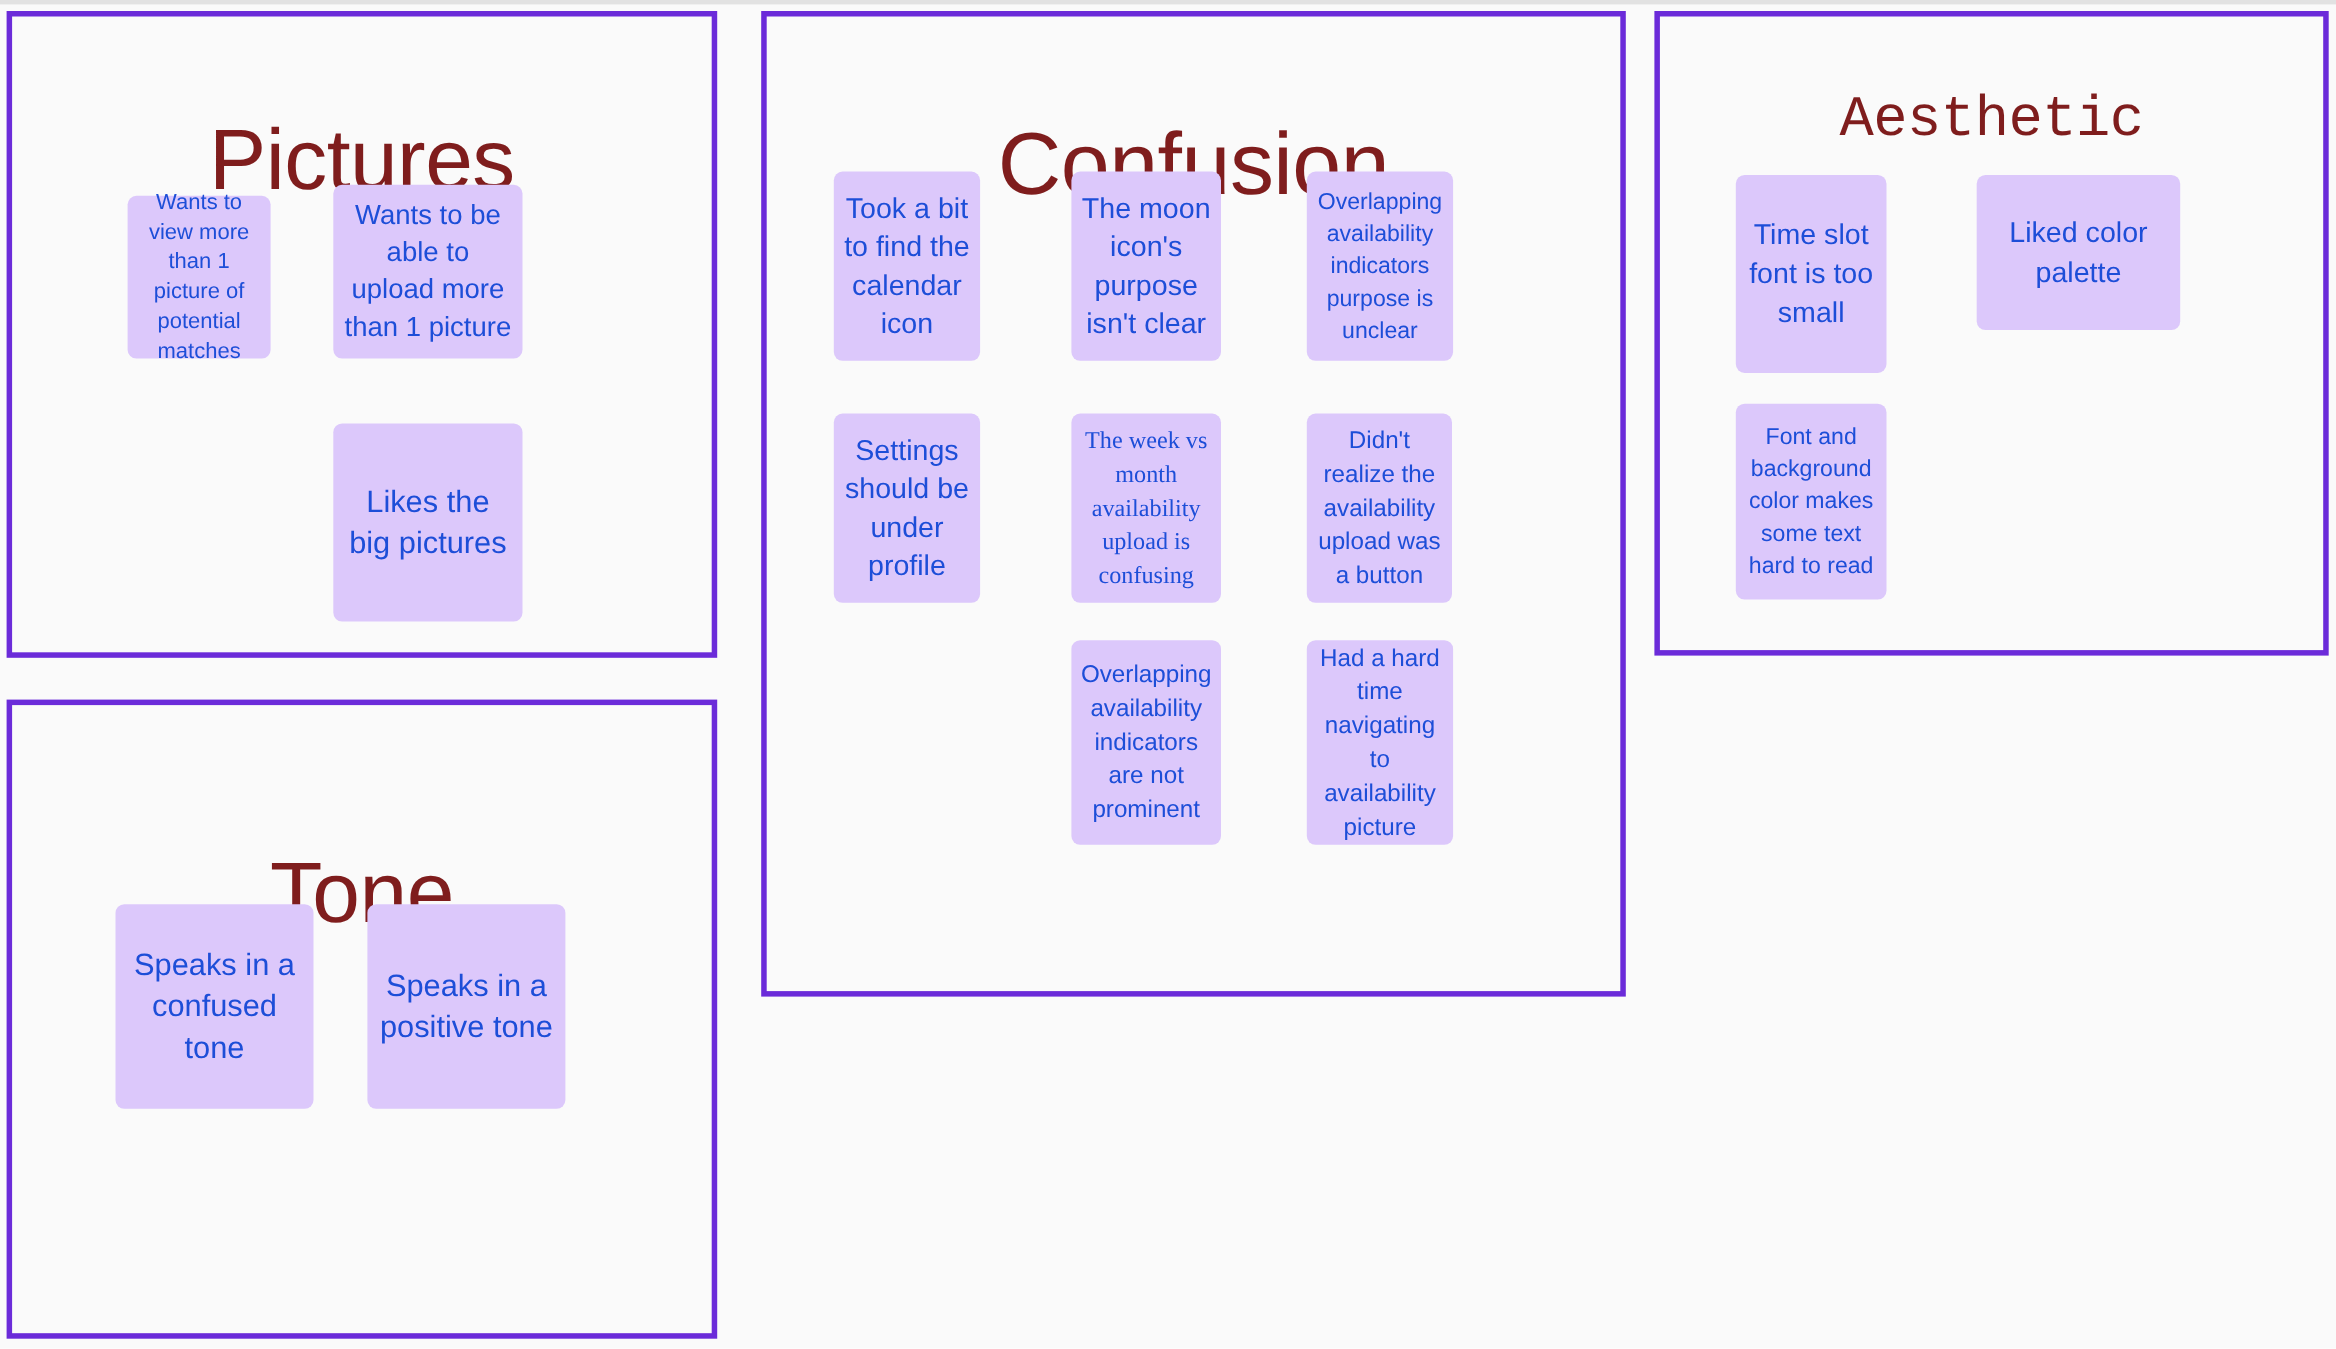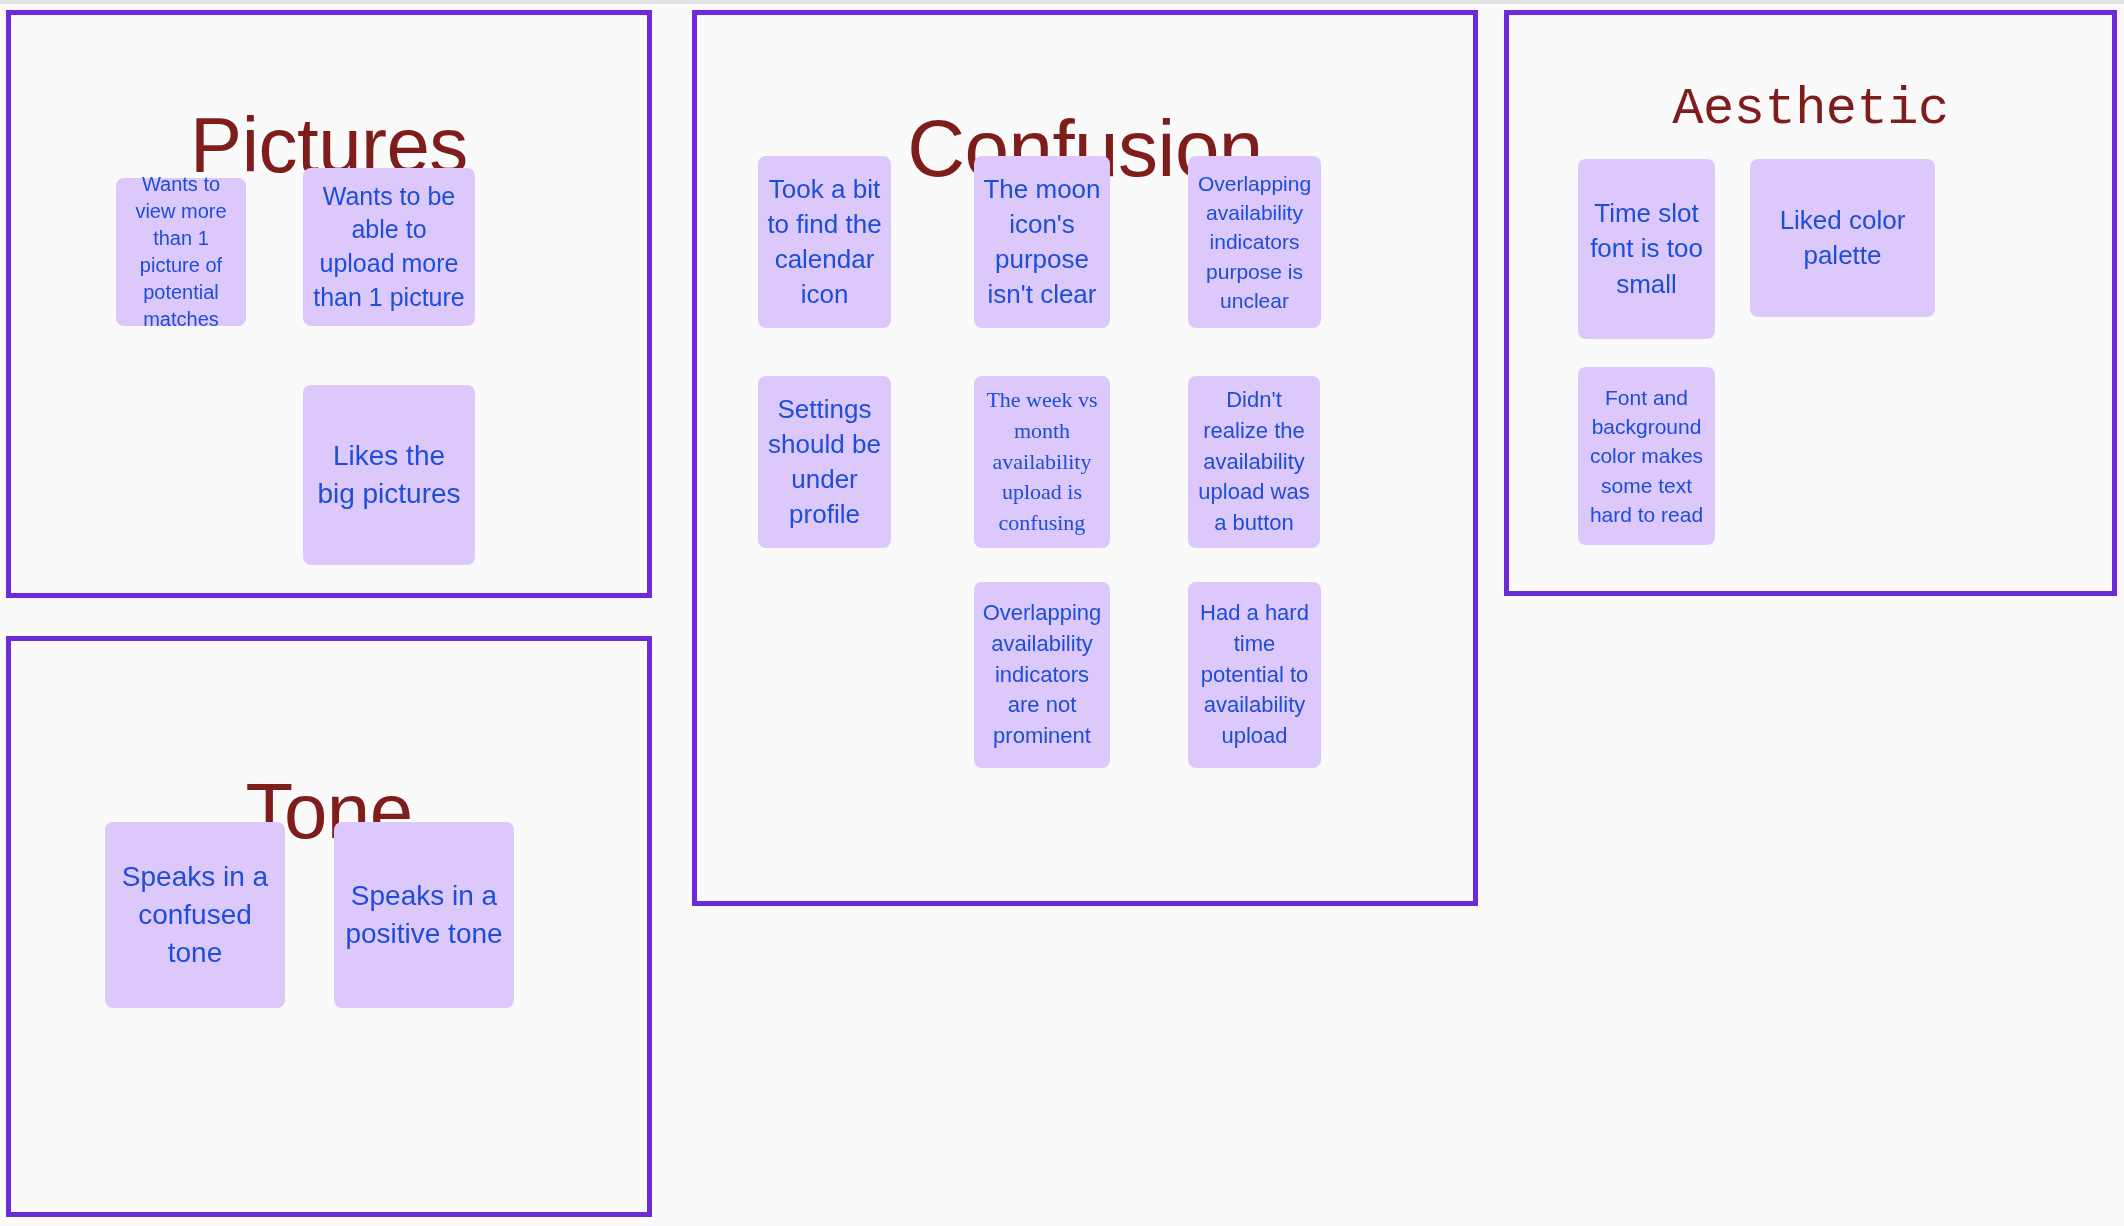--- a/index.html
+++ b/index.html
@@ -84,21 +84,21 @@
   #note-c5 { left: 1188px; top: 372px; width: 132px; height: 172px; font-size: 22px; line-height: 1.4; }
 
   #note-c6 { left: 974px;  top: 578px; width: 136px; height: 186px; font-size: 22px; line-height: 1.4; }
   #note-c7 { left: 1188px; top: 578px; width: 133px; height: 186px; font-size: 22px; line-height: 1.4; }
 
   
   #panel-aesthetic { left: 1504px; top: 6px; width: 613px; height: 586px; }
   #panel-aesthetic .panel-title { top: 26px; font-size: 52px; font-family: Liberation Mono, monospace; }
 
   #note-a0 { left: 1578px; top: 155px; width: 137px; height: 180px; font-size: 26px; line-height: 1.35; }
-  #note-a1 { left: 1750px; top: 155px; width: 185px; height: 158px; font-size: 26px; line-height: 1.35; }
+  #note-a1 { left: 1797px; top: 155px; width: 185px; height: 141px; font-size: 26px; line-height: 1.35; }
   #note-a2 { left: 1578px; top: 363px; width: 137px; height: 178px; font-size: 21px; line-height: 1.4; }
 </style>
 </head>
 <body>
 
 <div id="board">
 
   <section class="panel" id="panel-pictures">
     <h2 class="panel-title">Pictures</h2>
     <div class="note" id="note-p0">Wants to view more than 1 picture of potential matches</div>
@@ -115,21 +115,21 @@
   <section class="panel" id="panel-confusion">
     <h2 class="panel-title">Confusion</h2>
   </section>
   <div class="note" id="note-c0">Took a bit to find the calendar icon</div>
   <div class="note" id="note-c1">The moon icon's purpose isn't clear</div>
   <div class="note" id="note-c2">Overlapping availability indicators purpose is unclear</div>
   <div class="note" id="note-c3">Settings should be under profile</div>
   <div class="note" id="note-c4">The week vs month availability upload is confusing</div>
   <div class="note" id="note-c5">Didn't realize the availability upload was a button</div>
   <div class="note" id="note-c6">Overlapping availability indicators are not prominent</div>
-  <div class="note" id="note-c7">Had a hard time potential to availability upload</div>
+  <div class="note" id="note-c7">Had a hard time navigating to availability picture</div>
 
   <section class="panel" id="panel-aesthetic">
     <h2 class="panel-title">Aesthetic</h2>
   </section>
   <div class="note" id="note-a0">Time slot font is too small</div>
   <div class="note" id="note-a1">Liked color palette</div>
   <div class="note" id="note-a2">Font and background color makes some text hard to read</div>
 
 </div>
 

